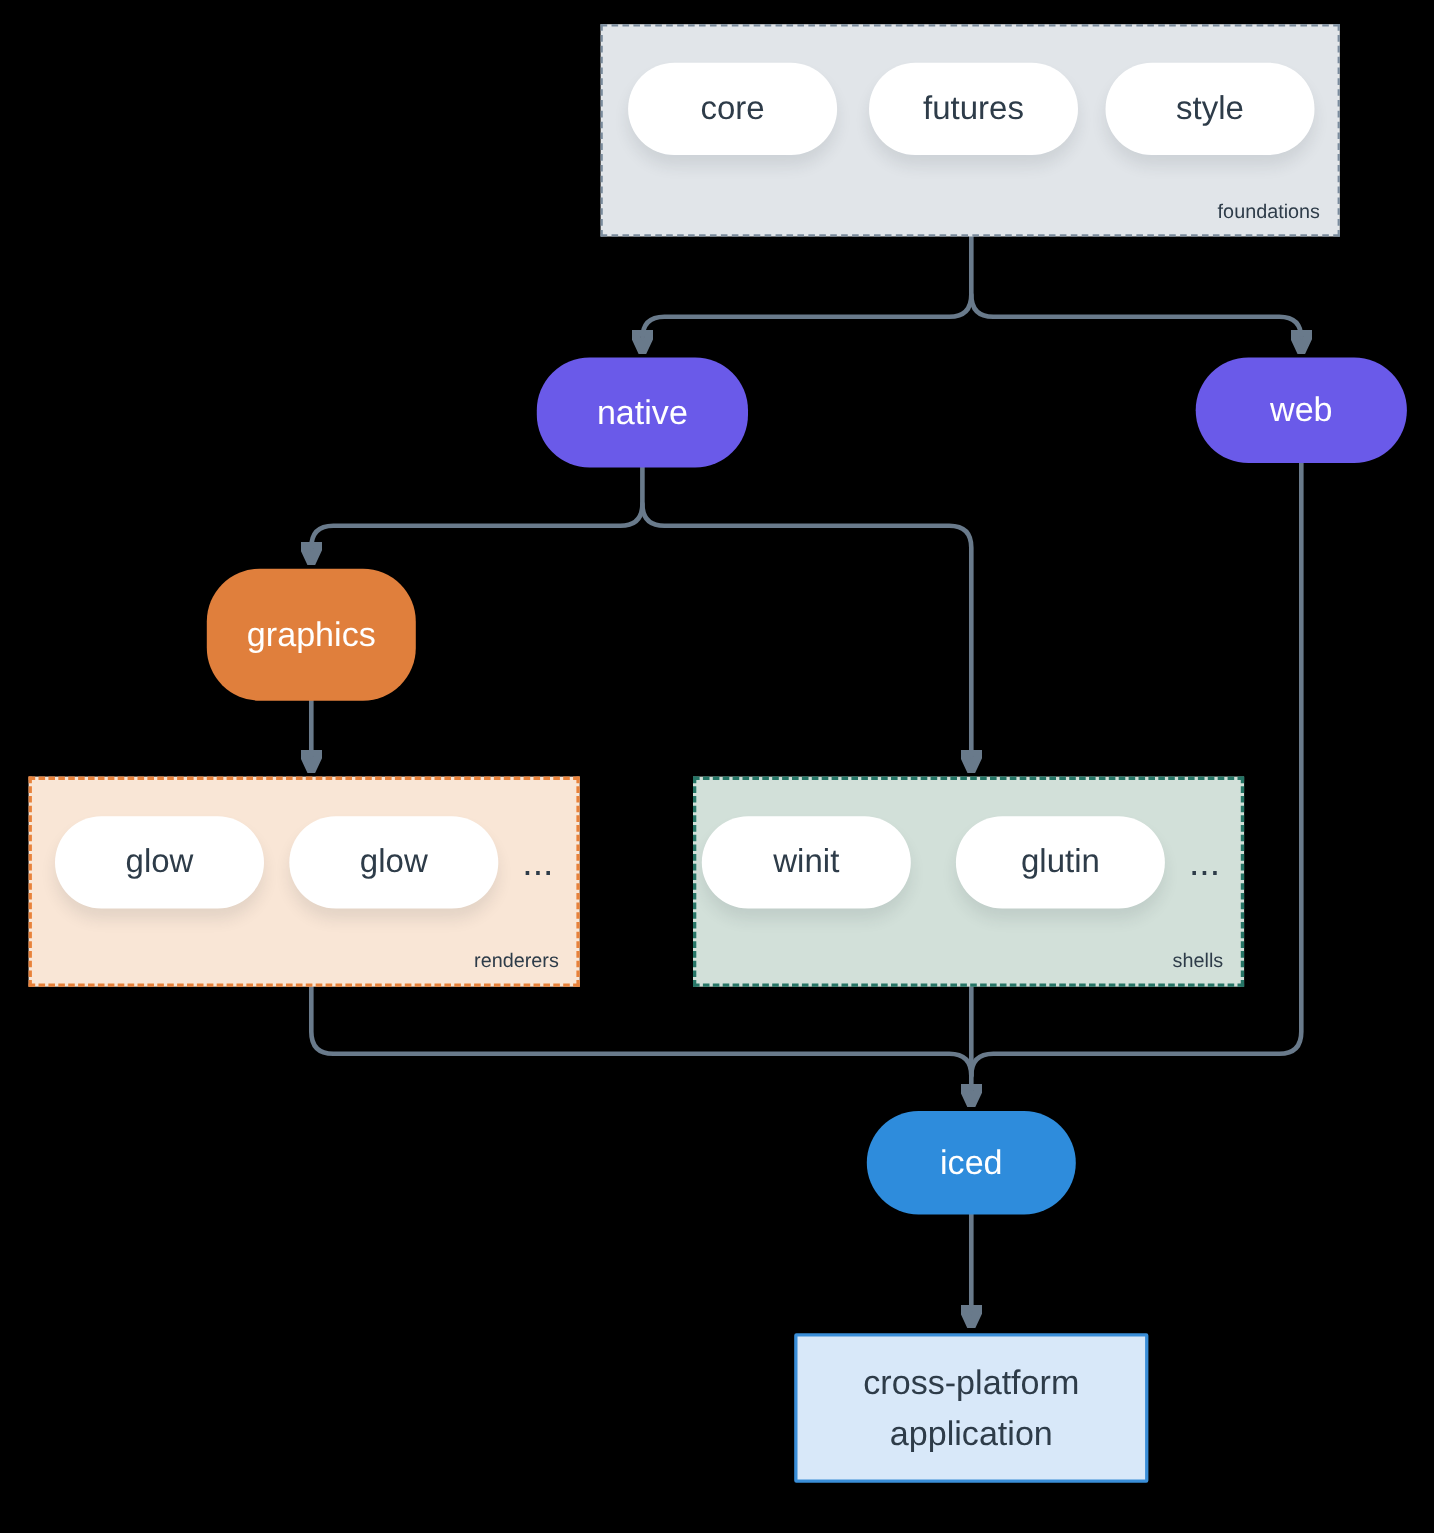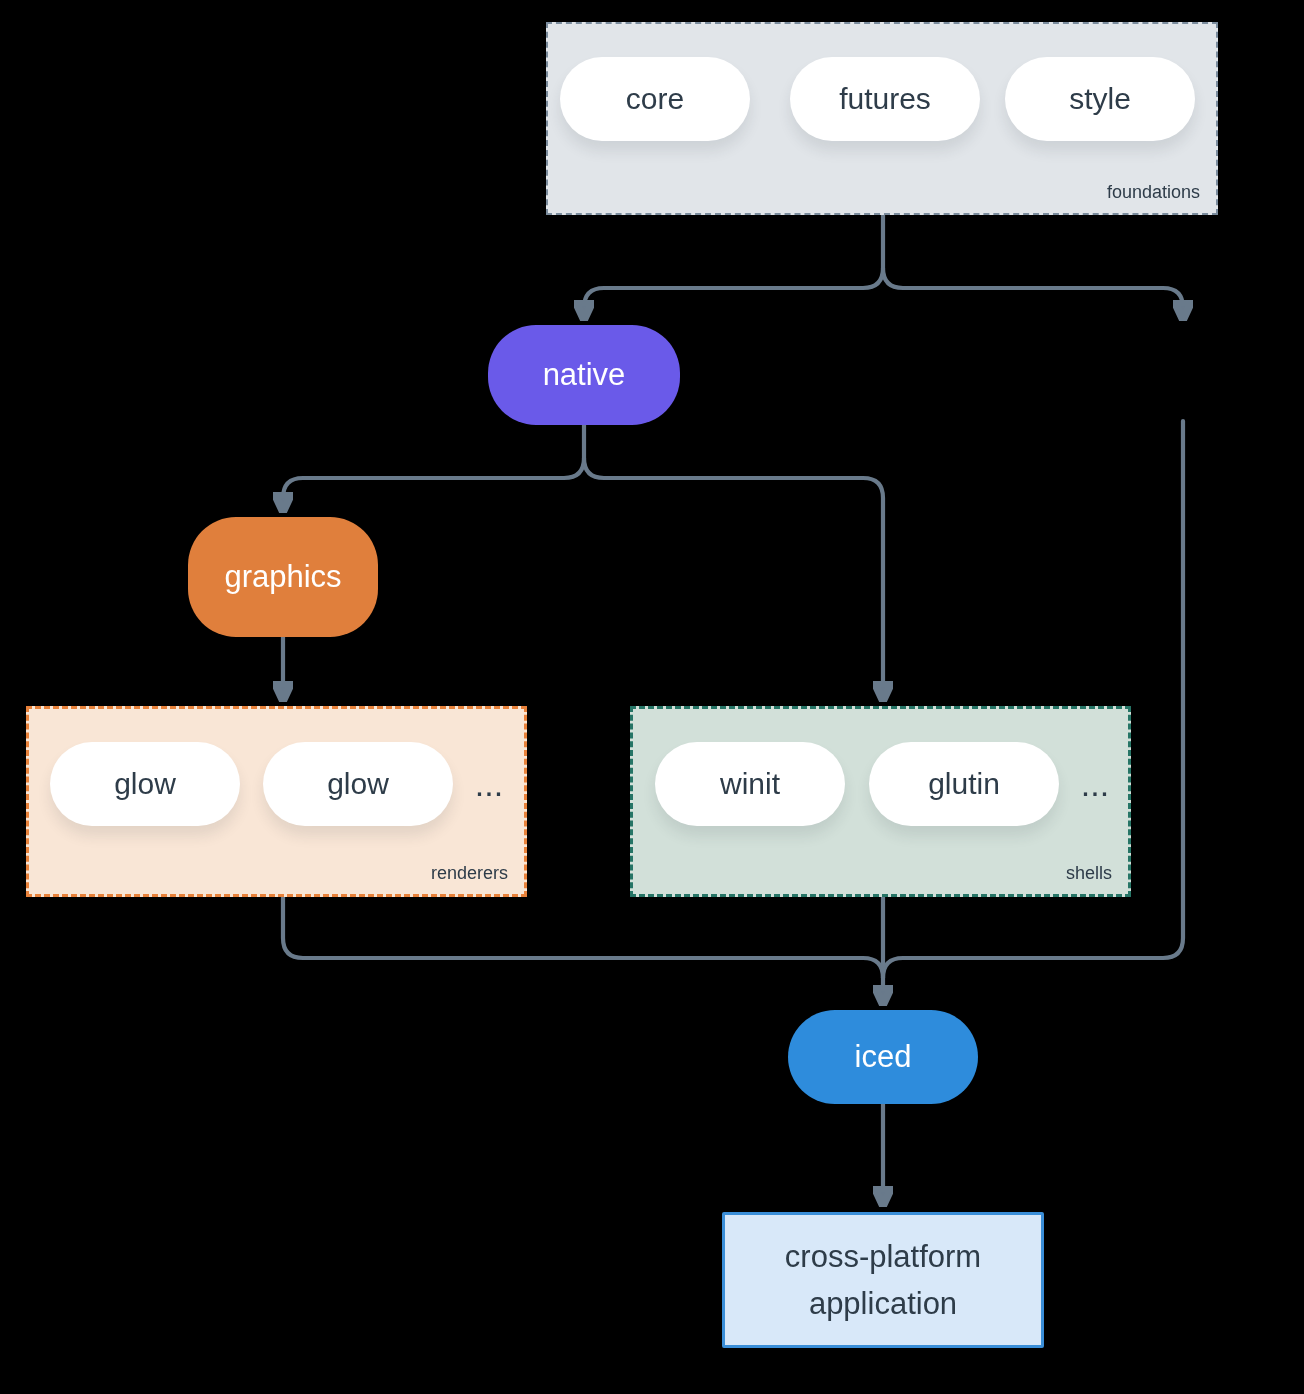--- a/index.html
+++ b/index.html
@@ -135,39 +135,40 @@
     <path d="M283 897 L283 938 Q283 958 303 958 L863 958 Q883 958 883 978"></path>
 
     <path d="M1183 421 L1183 938 Q1183 958 1163 958 L903 958 Q883 958 883 978"></path>
 
     <path d="M883 897 L883 1004" marker-end="url(#arrow)"></path>
 
     <path d="M883 1104 L883 1205" marker-end="url(#arrow)"></path>
   </svg>
 
   <div class="group foundations">
-    <div class="pill white" style="left:12px">core</div>
+    <div class="pill white" style="left:23px">core</div>
     <div class="pill white" style="left:242px">futures</div>
     <div class="pill white" style="left:457px">style</div>
     <div class="group-label">foundations</div>
   </div>
 
   <div class="node native">native</div>
+  <div class="node web">web</div>
 
   <div class="node graphics">graphics</div>
 
   <div class="group renderers">
     <div class="pill white" style="left:21px">glow</div>
     <div class="pill white" style="left:234px">glow</div>
     <div class="dots" style="left:430px">...</div>
     <div class="group-label">renderers</div>
   </div>
 
   <div class="group shells">
-    <div class="pill white" style="left:22px">winit</div>
+    <div class="pill white" style="left:5px">winit</div>
     <div class="pill white" style="left:236px">glutin</div>
     <div class="dots" style="left:432px">...</div>
     <div class="group-label">shells</div>
   </div>
 
   <div class="node iced">iced</div>
 
   <div class="appbox">
     <span>cross-platform</span>
     <span>application</span>

